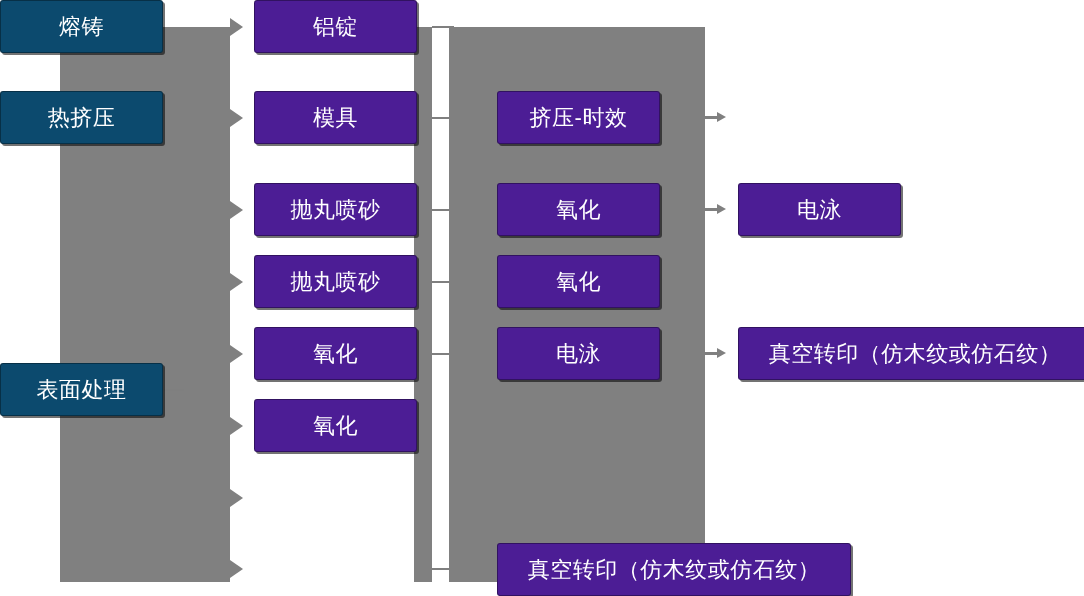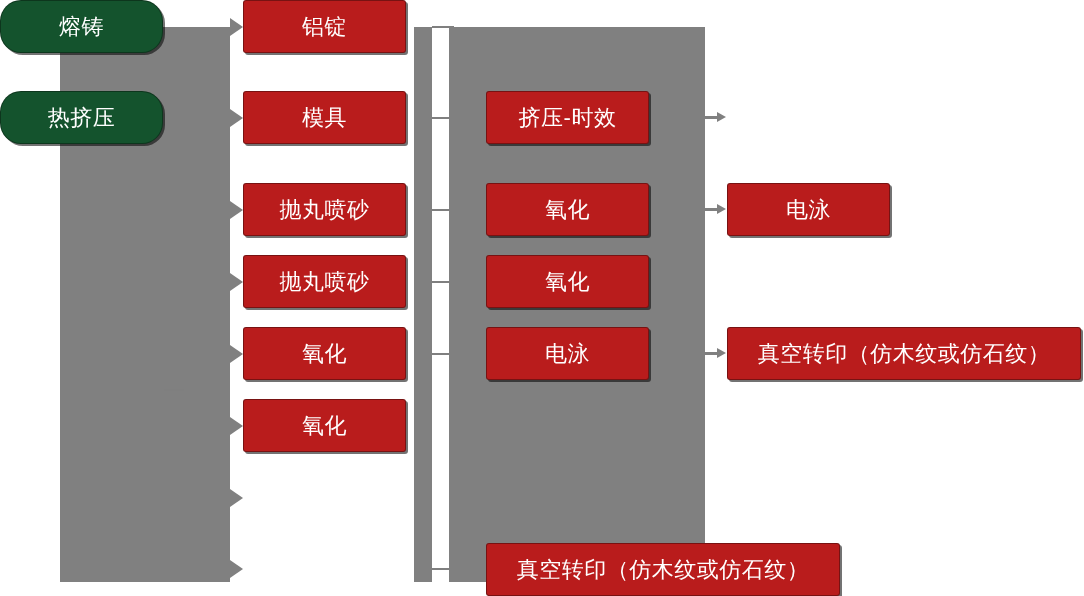--- a/index.html
+++ b/index.html
@@ -45,22 +45,22 @@
     display:flex;align-items:center;justify-content:center;
     color:#ffffff;
     font-size:22px;
     letter-spacing:.5px;
     border-radius:3px;
     border:1px solid rgba(0,0,0,.35);
     box-shadow:2px 2px 0 rgba(0,0,0,.55);
     white-space:nowrap;
     user-select:none;
   }
-  .node.dark{background:#14532d;border-radius:21px;}
-  .node.mid{background:#b91c1c;}
+  .node.dark{background:#0c4a6e;}
+  .node.mid{background:#4c1d95;margin-left:11px;}
   .node .lbl{display:block;line-height:1;}
 </style>
 </head>
 <body>
 
 <div id="stage">
 
   <div class="trunk" style="left:60px; top:27px; width:170px; height:555px;"></div>
 
   <div class="arrow-d" style="left:69px; top:78px;"></div>
@@ -90,20 +90,23 @@
 
   <div class="sarrow" style="left:703px; top:116px; width:14px;"></div>
   <div class="sarrow" style="left:703px; top:208px; width:14px;"></div>
   <div class="sarrow" style="left:703px; top:352px; width:14px;"></div>
 
   <div class="node dark" style="left:0px; top:0px; width:163px; height:53px;">
     <span class="lbl">熔铸</span>
   </div>
   <div class="node dark" style="left:0px; top:91px; width:163px; height:53px;">
     <span class="lbl">热挤压</span>
+  </div>
+  <div class="node dark" style="left:0px; top:363px; width:163px; height:53px;">
+    <span class="lbl">表面处理</span>
   </div>
 
   <div class="node mid" style="left:243px; top:0px; width:163px; height:53px;">
     <span class="lbl">铝锭</span>
   </div>
   <div class="node mid" style="left:243px; top:91px; width:163px; height:53px;align-items:center;">
     <span class="lbl">模具</span>
   </div>
   <div class="node mid" style="left:243px; top:183px; width:163px; height:53px;">
     <span class="lbl">抛丸喷砂</span>

